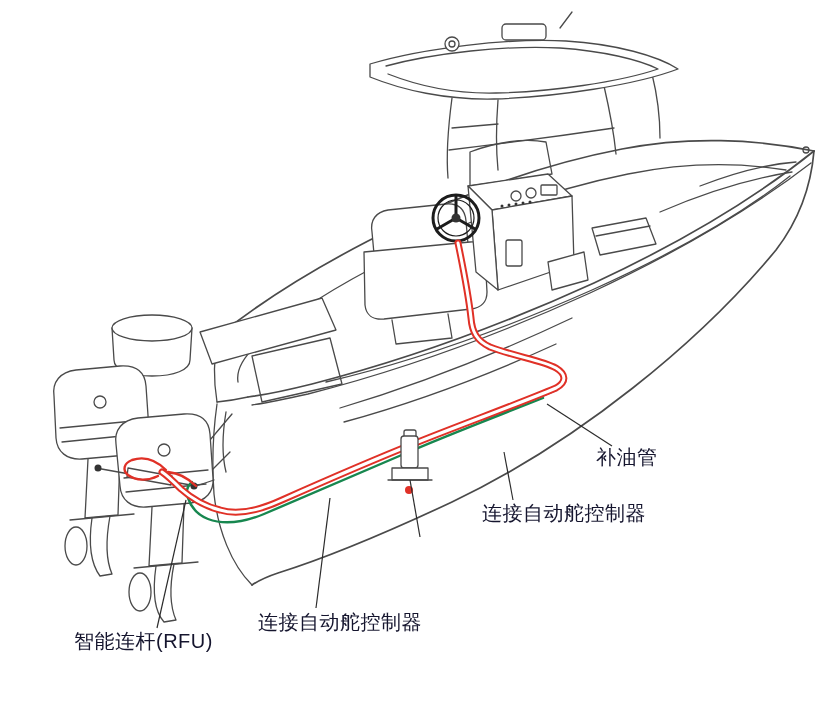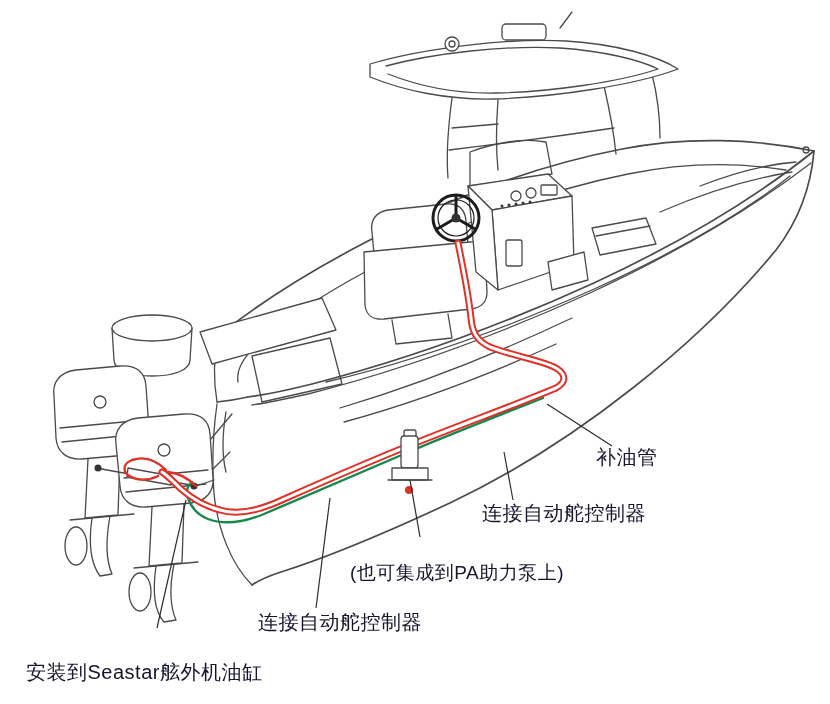--- a/index.html
+++ b/index.html
@@ -191,19 +191,18 @@
       <path class="leader" d="M 316 608 L 330 498"></path>
       <path class="leader" d="M 157 628 L 186 500"></path>
     </g>
   </svg>
 
   <div class="label" style="left:596px;top:446px">补油管</div>
 
   <div class="label" style="left:482px;top:502px">连接自动舵控制器</div>
 
 
-  <div class="label small" style="left:350px;top:563px">(也可集成到PA助力泵上)</div>
 
   <div class="label" style="left:258px;top:611px">连接自动舵控制器</div>
 
-
-  <div class="label" style="left:26px;top:661px">安装到Seastar舷外机油缸</div>
+  <div class="label" style="left:74px;top:630px">智能连杆(RFU)</div>
+
 </div>
 
 </body></html>

